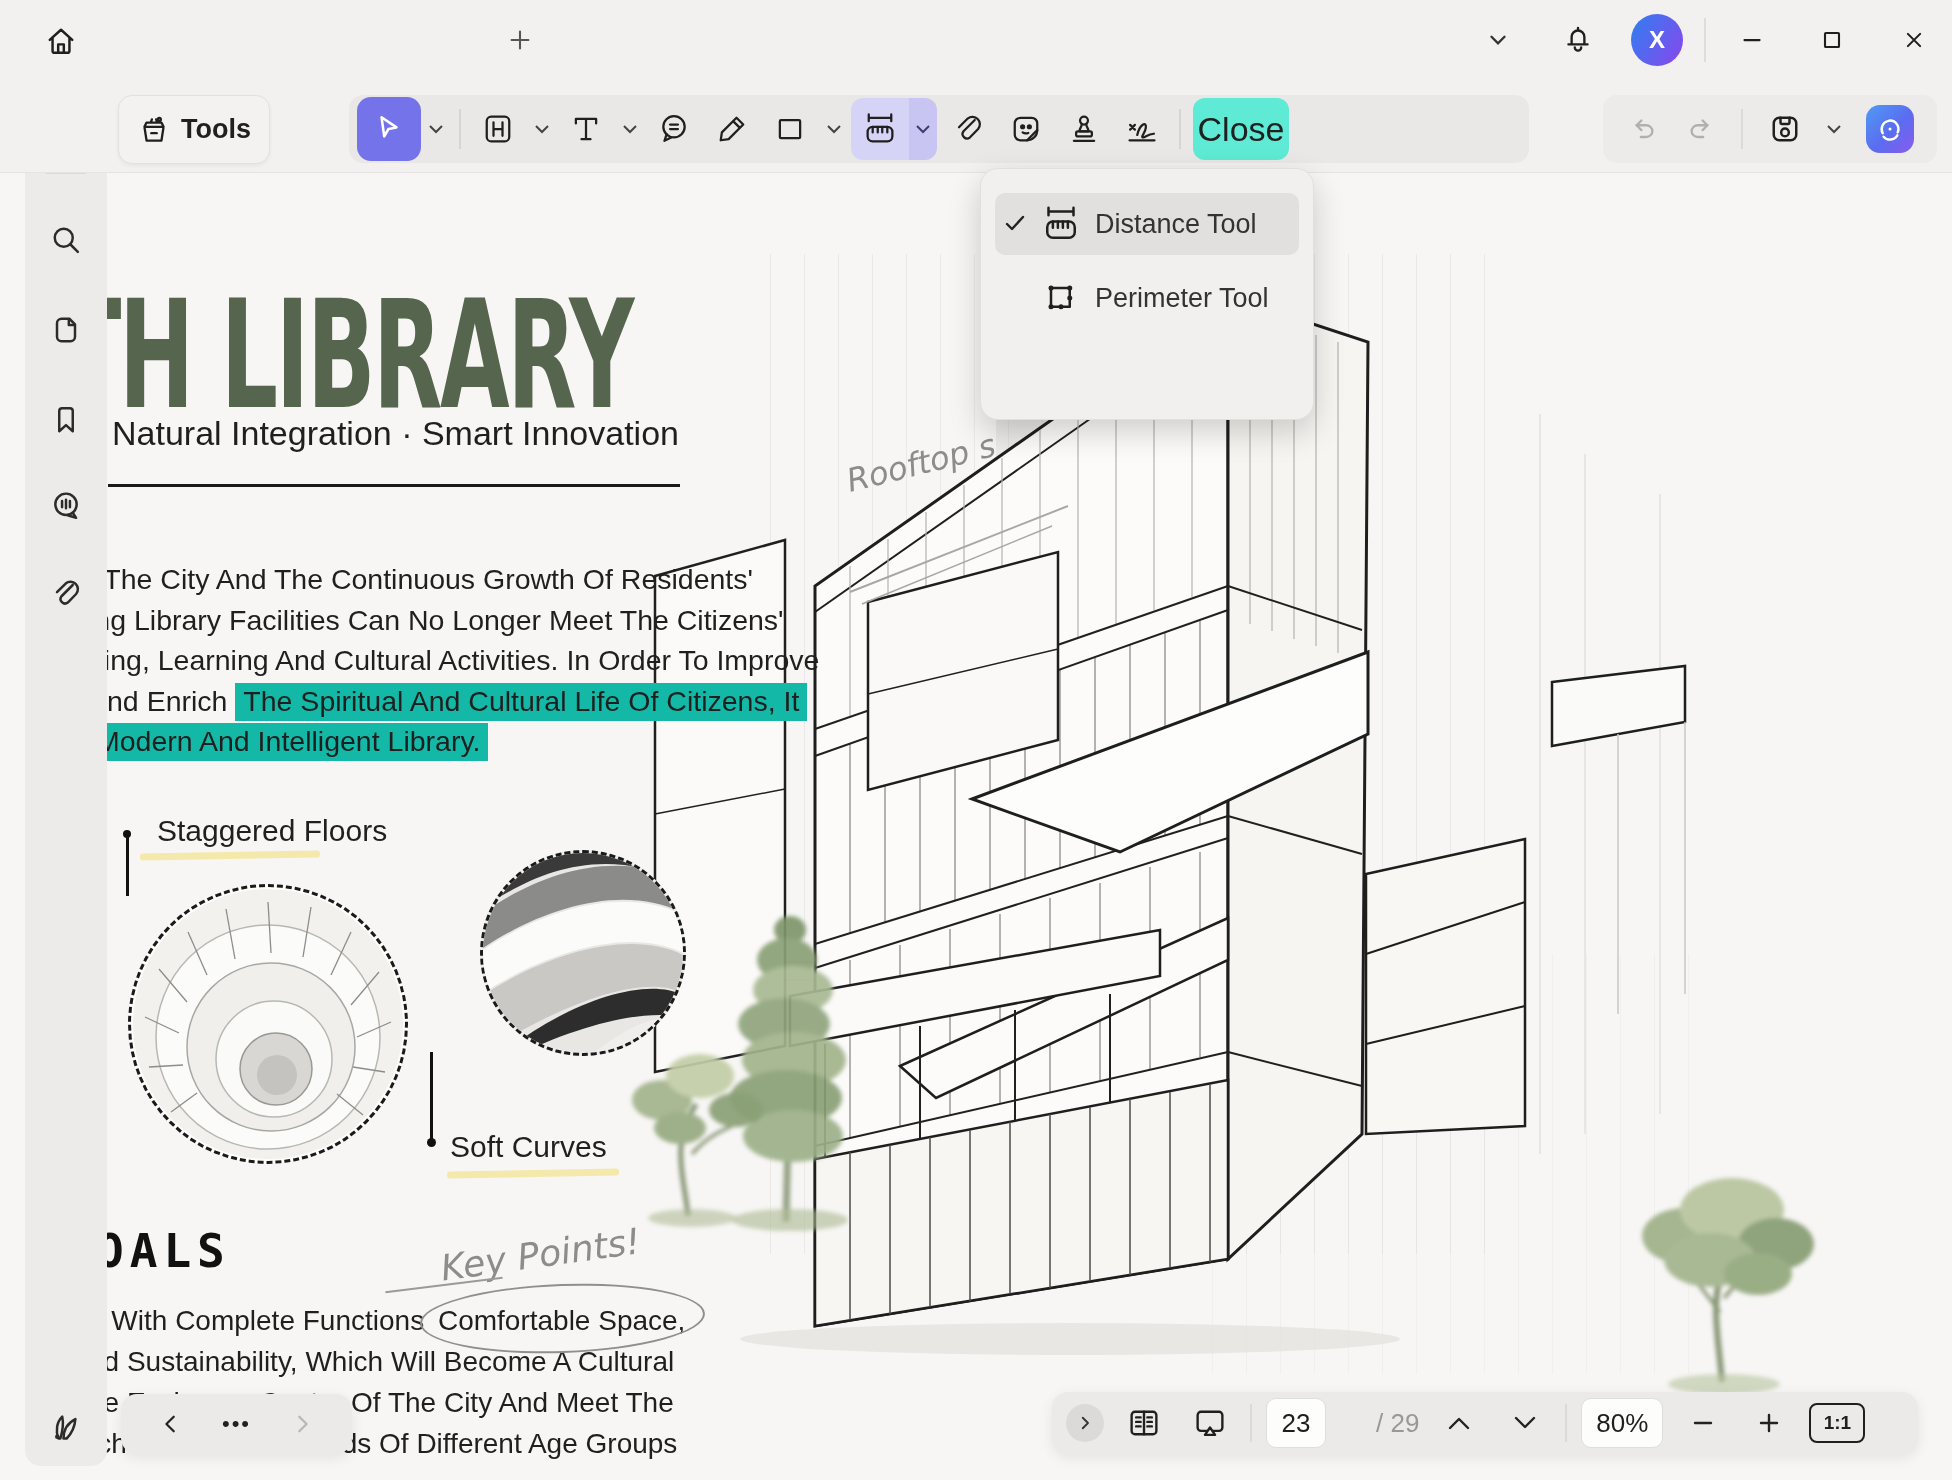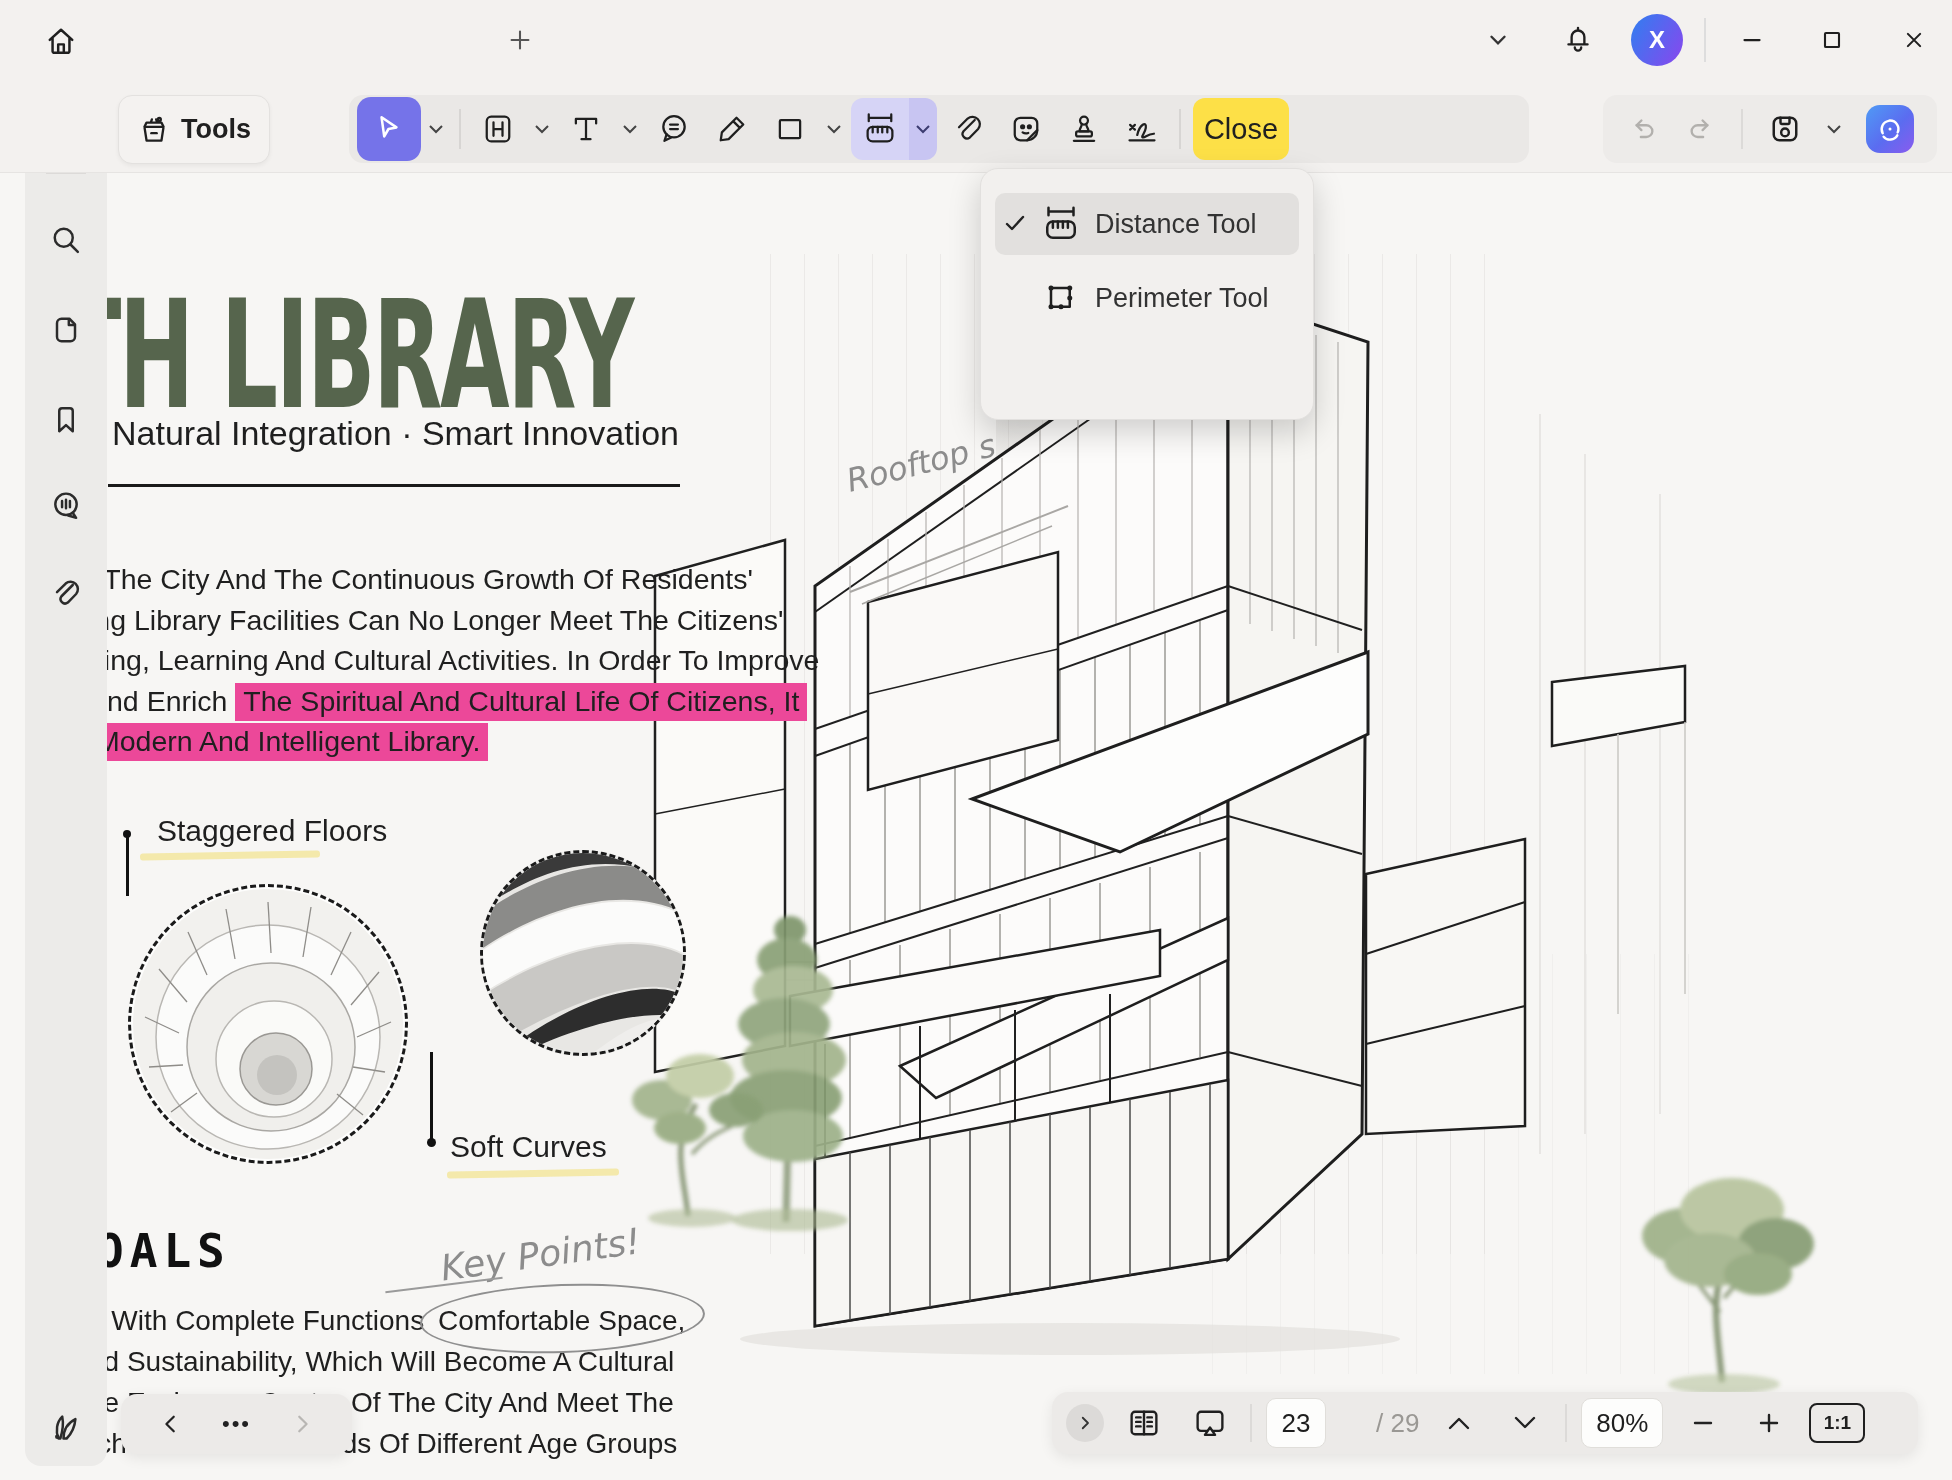--- a/index.html
+++ b/index.html
@@ -21,38 +21,38 @@
   .tools-label{font-size:27px;font-weight:bold;color:#202020;}
   .tb-group{top:95px;height:68px;background:#eae8e6;border-radius:14px;display:flex;align-items:center;z-index:7;}
   .tb-item{width:58px;height:68px;display:flex;align-items:center;justify-content:center;cursor:default;}
   .tb-chev{width:30px;height:68px;display:flex;align-items:center;justify-content:center;}
   .tb-div{width:2px;height:40px;background:#d7d5d3;margin:0 8px;}
   .sel-tile{width:64px;height:64px;margin:2px 0 2px 4px;background:#7573e9;border-radius:14px;
        display:flex;align-items:center;justify-content:center;}
   .measure-hl{display:flex;align-items:center;border-radius:12px;overflow:hidden;margin:0 2px;}
   .measure-hl .a{width:58px;height:62px;background:#d6d4f6;display:flex;align-items:center;justify-content:center;}
   .measure-hl .b{width:28px;height:62px;background:#c8c5f2;display:flex;align-items:center;justify-content:center;}
-  .close-btn{width:96px;height:62px;background:#fde047;border-radius:12px;display:flex;align-items:center;
-       justify-content:center;font-size:29px;color:#202020;margin:0 4px;}
+  .close-btn{width:96px;height:62px;background:#5eead4;border-radius:12px;display:flex;align-items:center;
+       justify-content:center;font-size:34px;color:#202020;margin:0 4px;}
   .ai-btn{width:48px;height:48px;border-radius:14px;background:linear-gradient(135deg,#4f9bf5,#5b6cf0 55%,#8a5bee);
        display:flex;align-items:center;justify-content:center;}
   
   .sidebar{left:25px;top:84px;width:82px;height:1382px;background:#ecebe9;border-radius:16px;z-index:5;}
   .sb-ic{position:absolute;left:50%;transform:translateX(-50%);}
   
   .menu{left:980px;top:168px;width:332px;height:250px;background:#f2f0ee;border:1px solid #e2e0de;
         border-radius:18px;box-shadow:0 12px 32px rgba(0,0,0,.18);z-index:9;}
   .menu-row{position:absolute;left:14px;width:304px;height:62px;display:flex;align-items:center;border-radius:10px;}
   .menu-row.sel{background:#e2e0de;}
   .menu-check{width:40px;display:flex;justify-content:center;}
   .menu-icn{width:52px;display:flex;justify-content:center;}
   .menu-label{font-size:27px;color:#333;margin-left:8px;white-space:nowrap;}
   
   .doc-serif{font-family:Liberation Sans, sans-serif;color:#1f1f1f;}
-  .hl{background:#ec4899;padding:2px 8px 4px 8px;}
+  .hl{background:#14b8a6;padding:2px 8px 4px 8px;}
   .yellow-u{position:absolute;height:7px;background:#f3e8a6;border-radius:3px;opacity:.95;z-index:1;}
   .hand{color:#8c8c8c;font-style:italic;font-family:"DejaVu Sans",sans-serif;}
   .dash-circle{position:absolute;border:3.5px dashed #1a1a1a;border-radius:50%;box-sizing:border-box;z-index:2;}
   
   .pill{background:#eceae8;border-radius:16px;box-shadow:0 4px 14px rgba(0,0,0,.08);z-index:8;display:flex;align-items:center;}
   .white-box{background:#fdfdfc;border:1px solid #e0deda;border-radius:10px;display:flex;align-items:center;
        justify-content:center;font-size:26px;color:#1e1e1e;}
   .sb-font{font-size:26px;color:#1e1e1e;margin-left:36px;}
 </style>
 </head>

